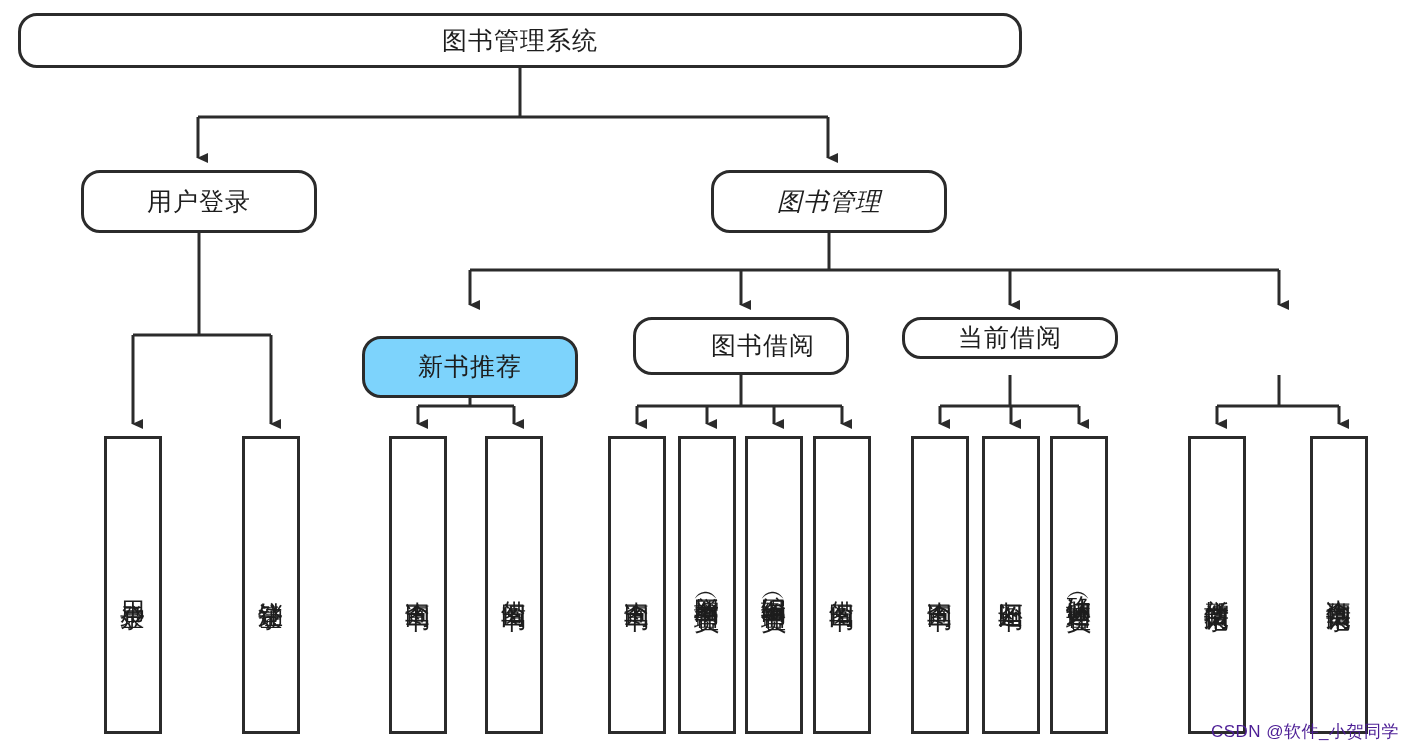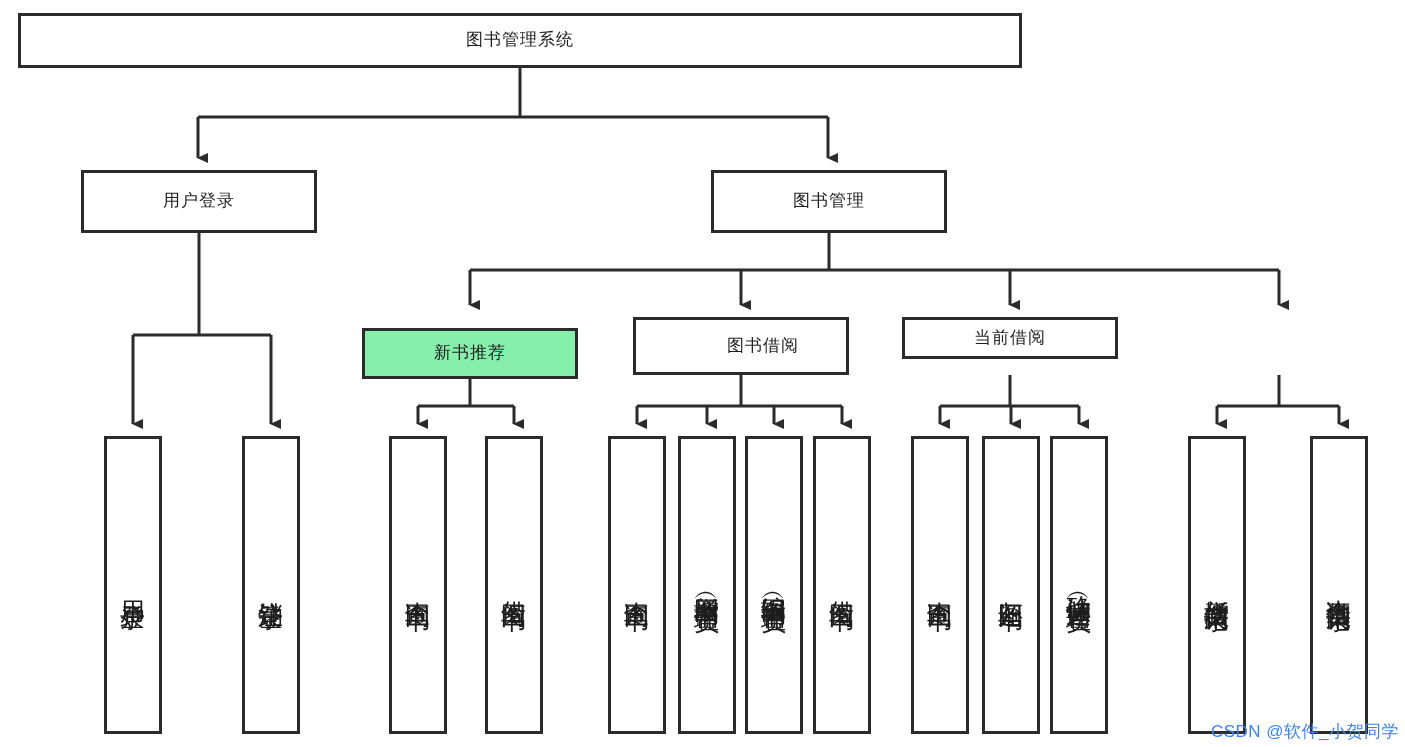--- a/index.html
+++ b/index.html
@@ -27,23 +27,24 @@
     position: absolute;
     box-sizing: border-box;
     border: 3px solid #2b2b2b;
     background: #ffffff;
     display: flex;
     align-items: center;
     justify-content: center;
     color: #1d1d1d;
   }
   .node.horiz {
-    font-size: 17px;
+    font-size: 25px;
     letter-spacing: 1px;
     line-height: 1.1;
+    border-radius: 19px;
   }
   .node.vert {
     writing-mode: vertical-rl;
     text-orientation: upright;
     font-size: 25px;
     line-height: 1.12;
     letter-spacing: 2px;
     padding: 4px 0;
     text-align: center;
   }
@@ -119,25 +120,25 @@
     </g>
   </svg>
 
   <div class="node horiz" style="left: 18px; top: 13px; width: 1004px; height: 55px; border-color: rgb(43, 43, 43); background: rgb(255, 255, 255); color: rgb(29, 29, 29);">
     <span>图书管理系统</span>
   </div>
 
   <div class="node horiz" style="left: 81px; top: 170px; width: 236px; height: 63px; border-color: rgb(43, 43, 43); background: rgb(255, 255, 255); color: rgb(29, 29, 29);">
     <span>用户登录</span>
   </div>
-  <div class="node horiz" style="left: 711px; top: 170px; width: 236px; height: 63px; border-color: rgb(43, 43, 43); background: rgb(255, 255, 255); color: rgb(29, 29, 29);">
+  <div class="node horiz" style="left: 711px; top: 170px; width: 236px; height: 63px; border-color: rgb(43, 43, 43); background: rgb(255, 255, 255); color: rgb(29, 29, 29); font-style: italic;">
     <span>图书管理</span>
   </div>
 
-  <div class="node horiz" style="left: 362px; top: 328px; width: 216px; height: 51px; border-color: rgb(43, 43, 43); background: #86efac; color: rgb(29, 29, 29);">
+  <div class="node horiz" style="left: 362px; top: 336px; width: 216px; height: 62px; border-color: rgb(43, 43, 43); background: #7dd3fc; color: rgb(29, 29, 29);">
     <span>新书推荐</span>
   </div>
   <div class="node horiz" style="left: 633px; top: 317px; width: 216px; height: 58px; border-color: rgb(43, 43, 43); background: rgb(255, 255, 255); color: rgb(29, 29, 29); padding-left: 44px;">
     <span>图书借阅</span>
   </div>
   <div class="node horiz" style="left: 902px; top: 317px; width: 216px; height: 42px; border-color: rgb(43, 43, 43); background: rgb(255, 255, 255); color: rgb(29, 29, 29);">
     <span>当前借阅</span>
   </div>
 
   <div class="node vert" style="left: 104px; top: 436px; width: 58px; height: 298px; border-color: rgb(43, 43, 43); background: rgb(255, 255, 255); color: rgb(29, 29, 29);">
@@ -173,14 +174,14 @@
   <div class="node vert" style="left: 1050px; top: 436px; width: 58px; height: 298px; border-color: rgb(43, 43, 43); background: rgb(255, 255, 255); color: rgb(29, 29, 29);">
     <span class="vtext">确认归还（管理员）</span>
   </div>
   <div class="node vert" style="left: 1188px; top: 436px; width: 58px; height: 298px; border-color: rgb(43, 43, 43); background: rgb(255, 255, 255); color: rgb(29, 29, 29);">
     <span class="vtext">新增借阅记录</span>
   </div>
   <div class="node vert" style="left: 1310px; top: 436px; width: 58px; height: 298px; border-color: rgb(43, 43, 43); background: rgb(255, 255, 255); color: rgb(29, 29, 29);">
     <span class="vtext">查询借阅记录</span>
   </div>
 
-  <div id="watermark" style="color: #3b82f6;">CSDN @软件_小贺同学</div>
+  <div id="watermark" style="color: #4c1d95;">CSDN @软件_小贺同学</div>
 </div>
 
 </body></html>

